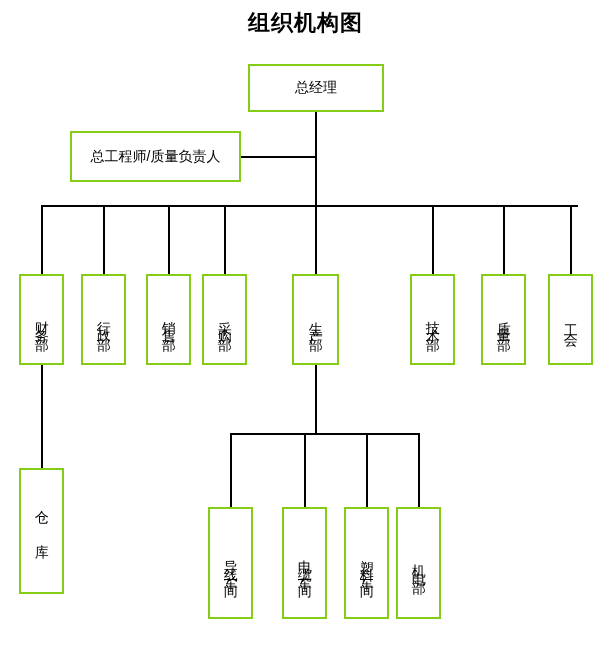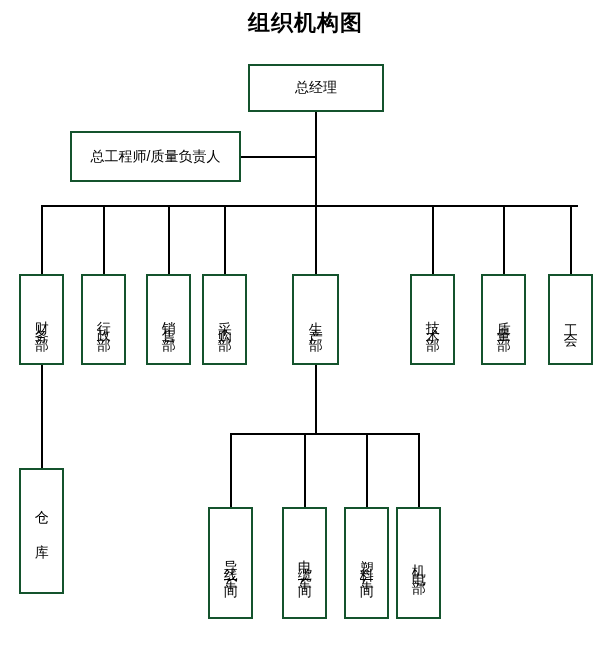--- a/index.html
+++ b/index.html
@@ -29,21 +29,21 @@
     font-family: "Liberation Serif", "DejaVu Serif", serif;
     font-size: 22px;
     font-weight: bold;
     color: #000000;
     letter-spacing: 1px;
   }
   
   .node {
     position: absolute;
     box-sizing: border-box;
-    border: 2px solid #14532d;
+    border: 2px solid #84cc16;
     background: #ffffff;
     color: #000000;
     font-size: 13px;
     line-height: 1.12;
     display: flex;
     align-items: center;
     justify-content: center;
     text-align: center;
     z-index: 2;
   }

